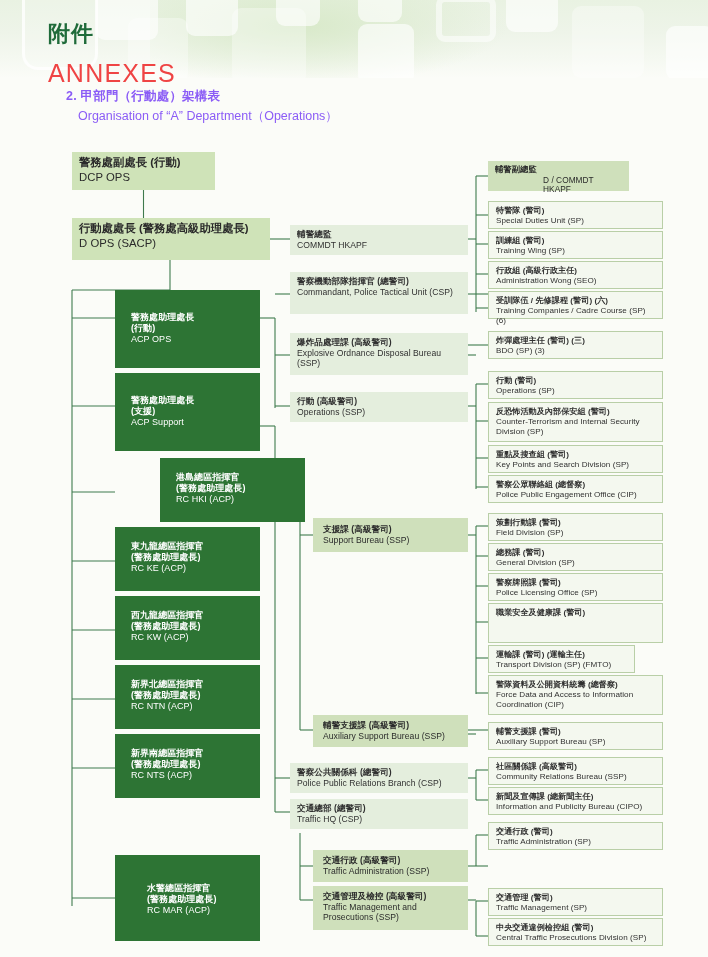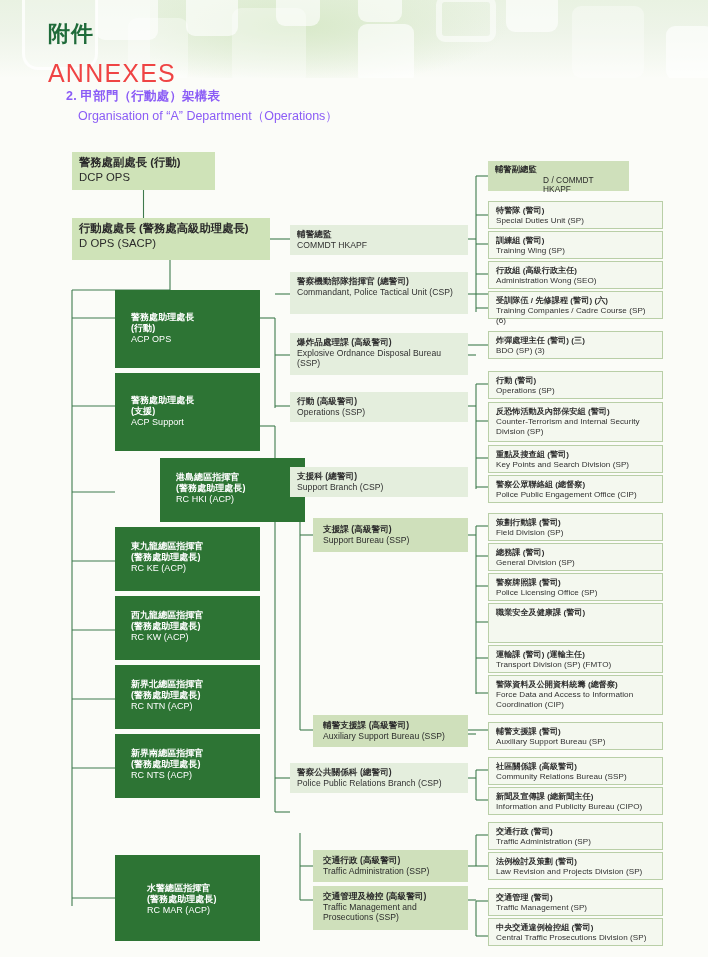--- a/index.html
+++ b/index.html
@@ -292,40 +292,40 @@
   <div class="node tier-mid" style="left:290px; top:333px; width:178px; height:42px;">
     <span class="zh">爆炸品處理課 (高級警司)</span>
     <span class="en">Explosive Ordnance Disposal Bureau (SSP)</span>
   </div>
 
   <div class="node tier-mid" style="left:290px; top:392px; width:178px; height:30px;">
     <span class="zh">行動 (高級警司)</span>
     <span class="en">Operations (SSP)</span>
   </div>
 
-  <div class="node tier-mid" style="left:290px; top:467px; width:178px; height:30px;">
-    <span class="zh">支援科 (總警司)</span>
-    <span class="en">Support Branch (CSP)</span>
-  </div>
 
   <div class="node tier-mid2" style="left:313px; top:518px; width:155px; height:34px; padding-left:10px; padding-top:6px;">
     <span class="zh">支援課 (高級警司)</span>
     <span class="en">Support Bureau (SSP)</span>
   </div>
 
   <div class="node tier-mid2" style="left:313px; top:715px; width:155px; height:32px; padding-left:10px; padding-top:5px;">
     <span class="zh">輔警支援課 (高級警司)</span>
     <span class="en">Auxiliary Support Bureau (SSP)</span>
   </div>
 
   <div class="node tier-mid" style="left:290px; top:763px; width:178px; height:30px;">
     <span class="zh">警察公共關係科 (總警司)</span>
     <span class="en">Police Public Relations Branch (CSP)</span>
   </div>
 
+  <div class="node tier-mid" style="left:290px; top:799px; width:178px; height:30px;">
+    <span class="zh">交通總部 (總警司)</span>
+    <span class="en">Traffic HQ (CSP)</span>
+  </div>
 
   <div class="node tier-mid2" style="left:313px; top:850px; width:155px; height:32px; padding-left:10px; padding-top:5px;">
     <span class="zh">交通行政 (高級警司)</span>
     <span class="en">Traffic Administration (SSP)</span>
   </div>
 
   <div class="node tier-mid2" style="left:313px; top:886px; width:155px; height:44px; padding-left:10px; padding-top:5px;">
     <span class="zh">交通管理及檢控 (高級警司)</span>
     <span class="en">Traffic Management and Prosecutions (SSP)</span>
   </div>
@@ -392,21 +392,21 @@
 
   <div class="node tier-leaf" style="left:488px; top:573px; width:175px; height:28px;">
     <span class="zh">警察牌照課 (警司)</span>
     <span class="en">Police Licensing Office (SP)</span>
   </div>
 
   <div class="node tier-leaf" style="left:488px; top:603px; width:175px; height:40px;">
     <span class="zh">職業安全及健康課 (警司)</span>
   </div>
 
-  <div class="node tier-leaf" style="left:488px; top:645px; width:175px; height:28px;">
+  <div class="node tier-leaf" style="left:488px; top:645px; width:147px; height:28px;">
     <span class="zh">運輸課 (警司) (運輸主任)</span>
     <span class="en">Transport Division (SP) (FMTO)</span>
   </div>
 
   <div class="node tier-leaf" style="left:488px; top:675px; width:175px; height:40px;">
     <span class="zh">警隊資料及公開資料統籌 (總督察)</span>
     <span class="en">Force Data and Access to Information Coordination (CIP)</span>
   </div>
 
   <div class="node tier-leaf" style="left:488px; top:722px; width:175px; height:28px;">
@@ -422,24 +422,20 @@
   <div class="node tier-leaf" style="left:488px; top:787px; width:175px; height:28px;">
     <span class="zh">新聞及宣傳課 (總新聞主任)</span>
     <span class="en">Information and Publicity Bureau (CIPO)</span>
   </div>
 
   <div class="node tier-leaf" style="left:488px; top:822px; width:175px; height:28px;">
     <span class="zh">交通行政 (警司)</span>
     <span class="en">Traffic Administration (SP)</span>
   </div>
 
-  <div class="node tier-leaf" style="left:488px; top:852px; width:175px; height:28px;">
-    <span class="zh">法例檢討及策劃 (警司)</span>
-    <span class="en">Law Revision and Projects Division (SP)</span>
-  </div>
 
   <div class="node tier-leaf" style="left:488px; top:888px; width:175px; height:28px;">
     <span class="zh">交通管理 (警司)</span>
     <span class="en">Traffic Management (SP)</span>
   </div>
 
   <div class="node tier-leaf" style="left:488px; top:918px; width:175px; height:28px;">
     <span class="zh">中央交通違例檢控組 (警司)</span>
     <span class="en">Central Traffic Prosecutions Division (SP)</span>
   </div>

